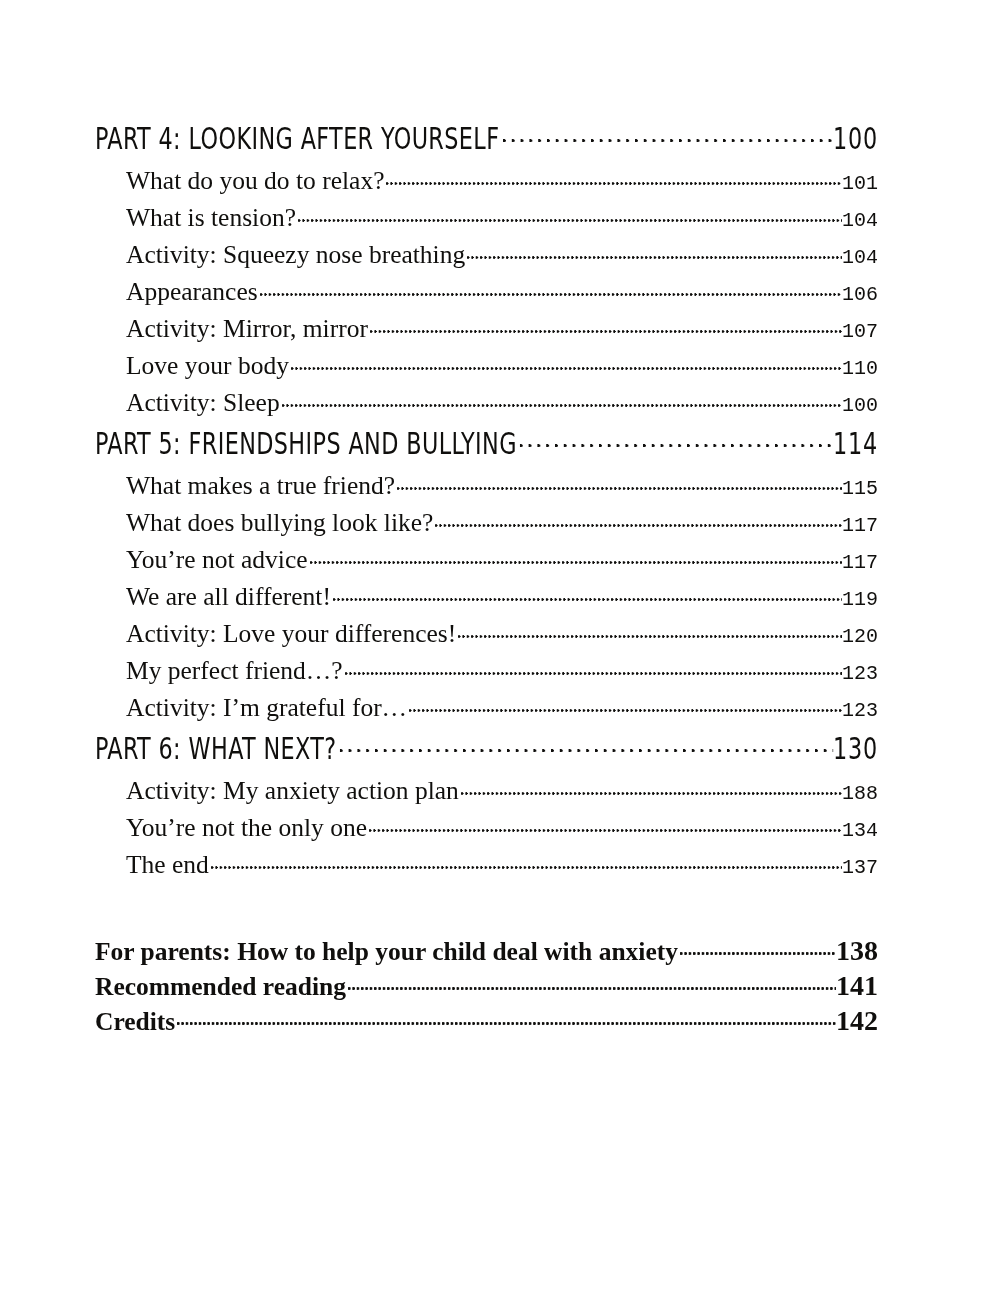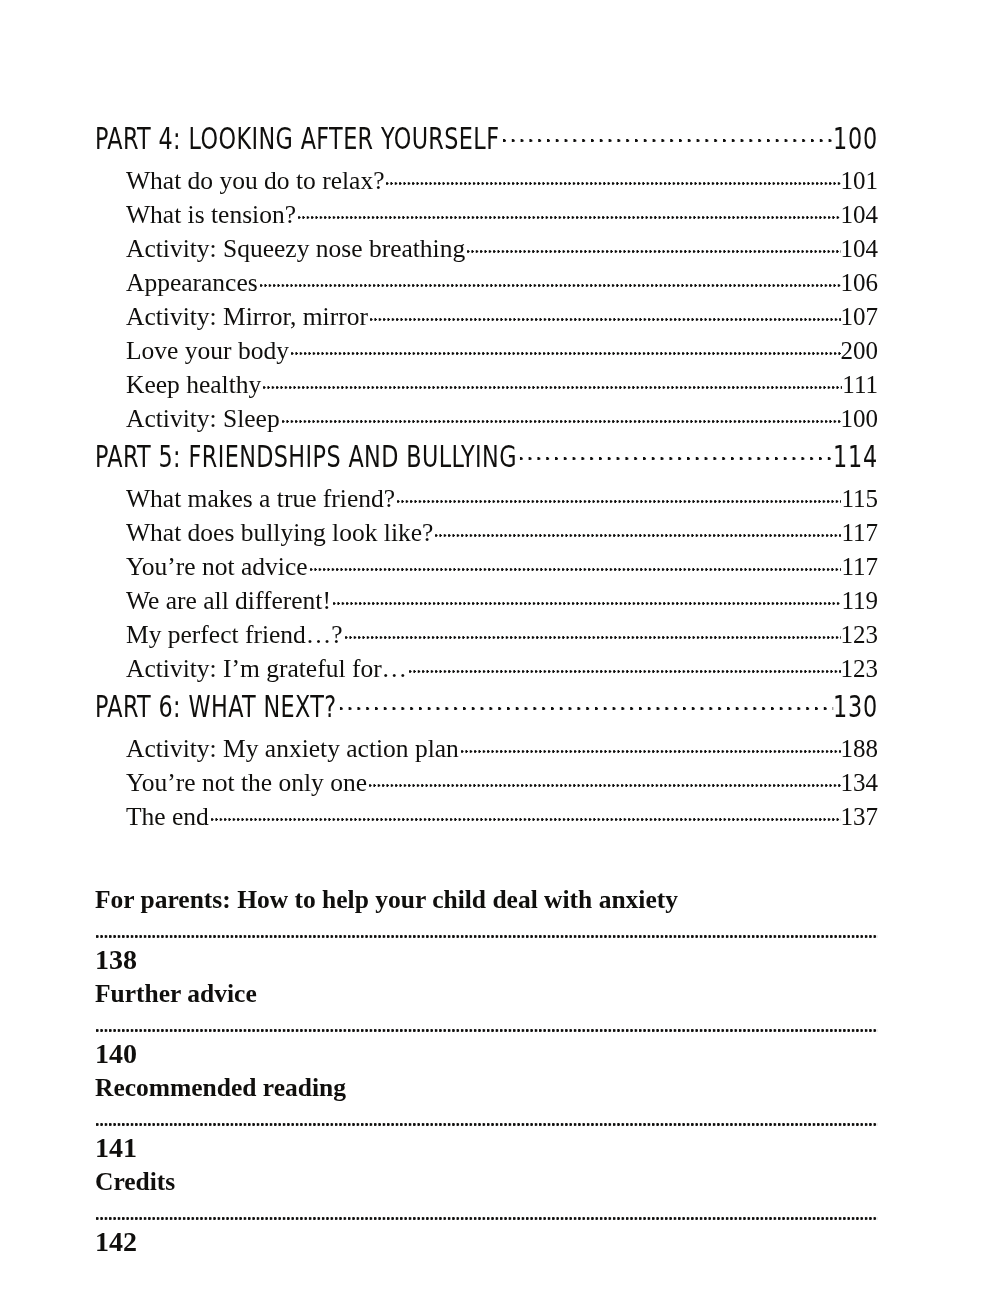--- a/index.html
+++ b/index.html
@@ -120,33 +120,33 @@
     left: 1px;
     right: 0;
     bottom: 5px;
     height: 3px;
     background-image: radial-gradient(circle at 1.15px 1.5px, #100f0d 1.15px, rgba(0,0,0,0) 1.45px);
     background-size: 4.35px 3px;
     background-repeat: repeat-x;
   }
 
   .entry .pageno {
-    font-size: 25px;
+    font-size: 20px;
+    font-family: Liberation Mono, monospace;
   }
 
   
   .backmatter {
     margin-top: 49px;
   }
 
   .backmatter .row {
     font-size: 25.5px;
     line-height: 34px;
     font-weight: 700;
-    flex-direction: column;
   }
 
   .backmatter .leader {
     height: 26px;
   }
   .backmatter .leader::after {
     content: "";
     position: absolute;
     left: 1px;
     right: 0;
@@ -200,26 +200,21 @@
         <span class="pageno">106</span>
       </div>
       <div class="row entry">
         <span class="title">Activity: Mirror, mirror</span>
         <span class="leader"></span>
         <span class="pageno">107</span>
       </div>
       <div class="row entry">
         <span class="title">Love your body</span>
         <span class="leader"></span>
-        <span class="pageno">200</span>
-      </div>
-      <div class="row entry">
-        <span class="title">Keep healthy</span>
-        <span class="leader"></span>
-        <span class="pageno">111</span>
+        <span class="pageno">110</span>
       </div>
       <div class="row entry">
         <span class="title">Activity: Sleep</span>
         <span class="leader"></span>
         <span class="pageno">100</span>
       </div>
     </div>
 
     <div class="group">
       <div class="row part">
@@ -242,20 +237,25 @@
         <span class="title">You’re not advice</span>
         <span class="leader"></span>
         <span class="pageno">117</span>
       </div>
       <div class="row entry">
         <span class="title">We are all different!</span>
         <span class="leader"></span>
         <span class="pageno">119</span>
       </div>
       <div class="row entry">
+        <span class="title">Activity: Love your differences!</span>
+        <span class="leader"></span>
+        <span class="pageno">120</span>
+      </div>
+      <div class="row entry">
         <span class="title">My perfect friend…?</span>
         <span class="leader"></span>
         <span class="pageno">123</span>
       </div>
       <div class="row entry">
         <span class="title">Activity: I’m grateful for…</span>
         <span class="leader"></span>
         <span class="pageno">123</span>
       </div>
     </div>
@@ -284,25 +284,20 @@
       </div>
     </div>
 
     <div class="backmatter">
       <div class="row">
         <span class="title">For parents: How to help your child deal with anxiety</span>
         <span class="leader"></span>
         <span class="pageno">138</span>
       </div>
       <div class="row">
-        <span class="title">Further advice</span>
-        <span class="leader"></span>
-        <span class="pageno">140</span>
-      </div>
-      <div class="row">
         <span class="title">Recommended reading</span>
         <span class="leader"></span>
         <span class="pageno">141</span>
       </div>
       <div class="row">
         <span class="title">Credits</span>
         <span class="leader"></span>
         <span class="pageno">142</span>
       </div>
     </div>

